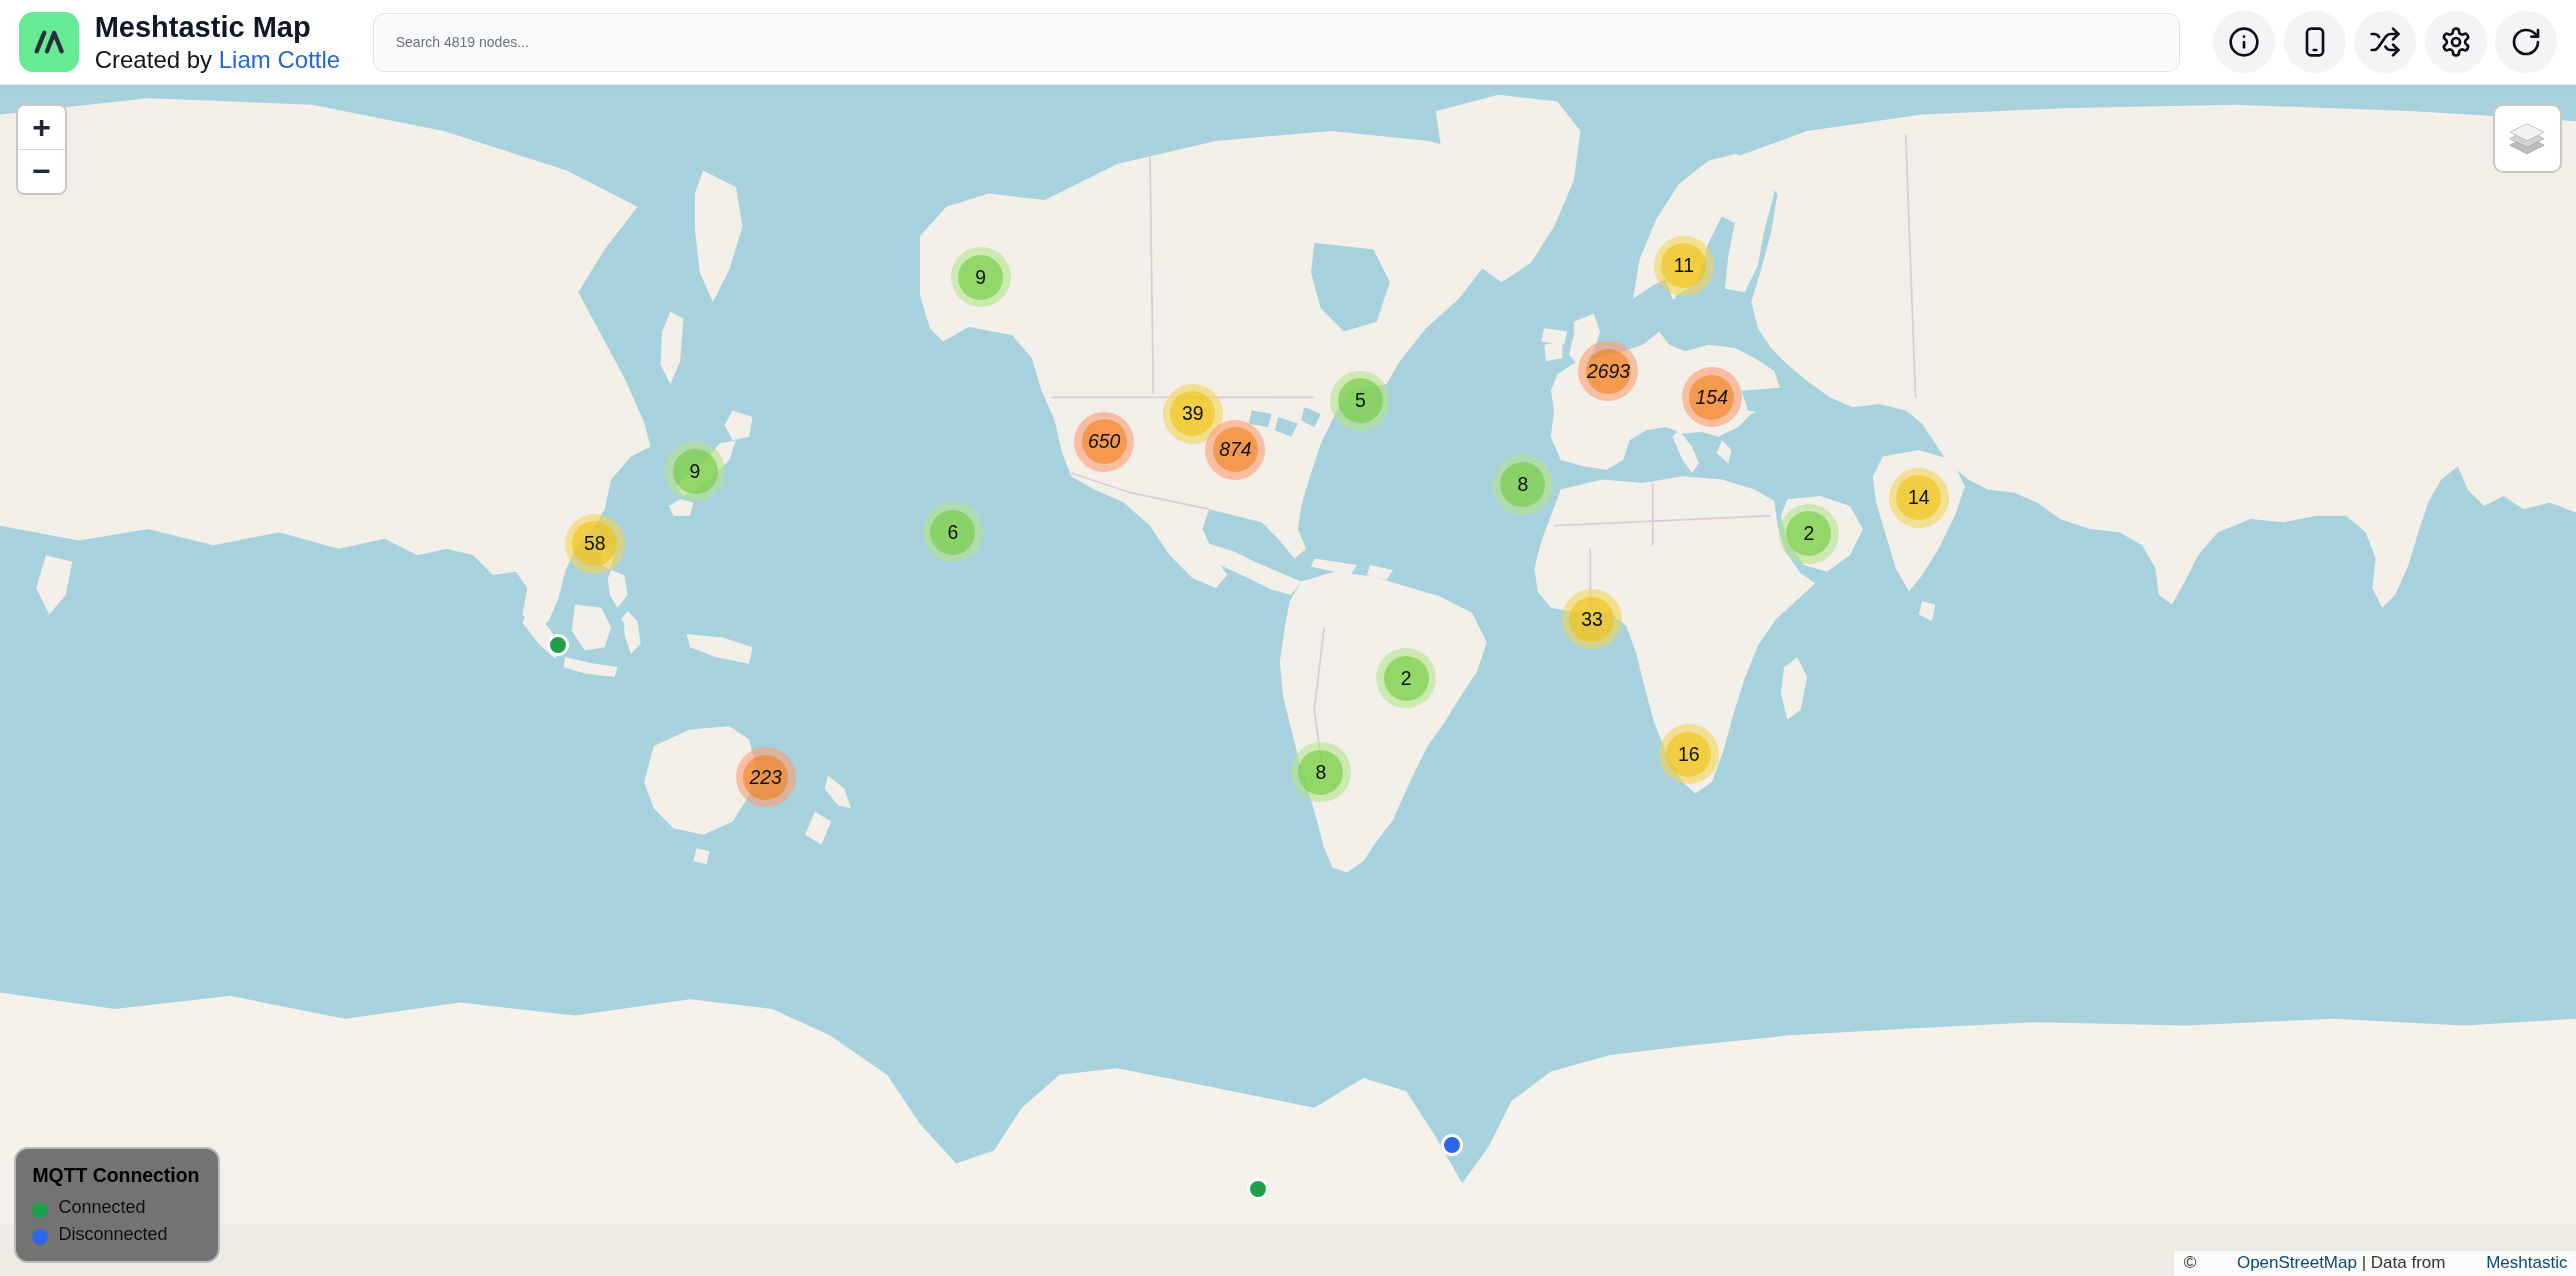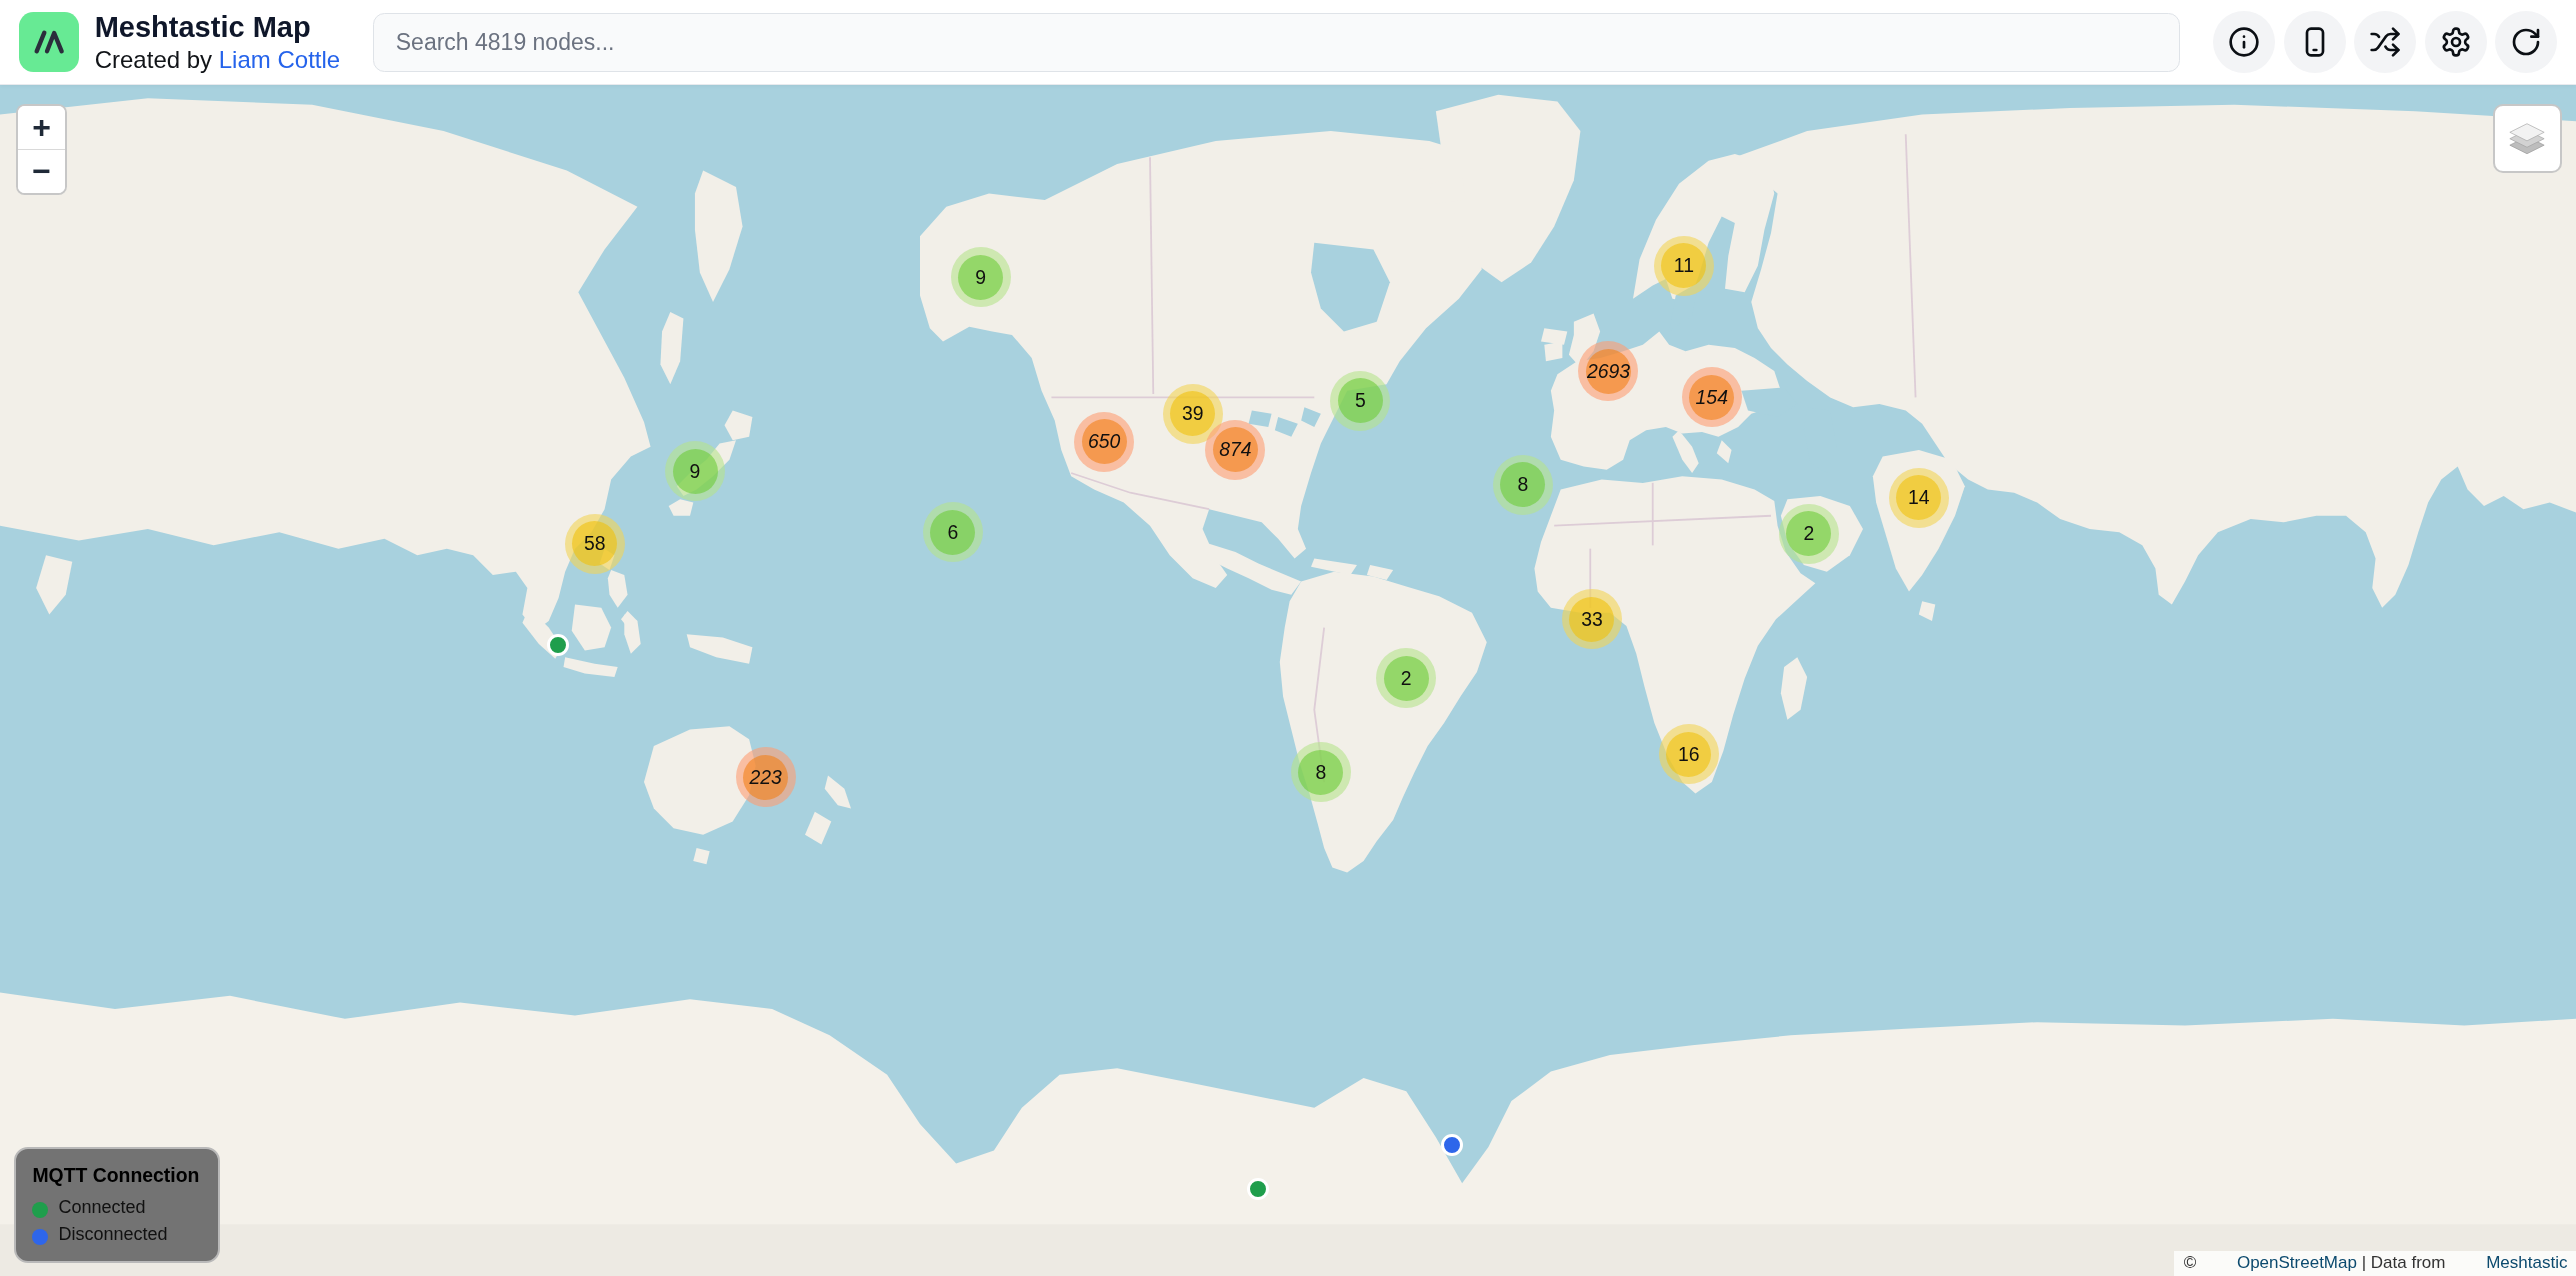--- a/index.html
+++ b/index.html
@@ -11,21 +11,21 @@
     display:flex;align-items:center;padding:0 18.7px;box-sizing:border-box;z-index:50;
     border-bottom:0.7px solid #e8eaee;box-shadow:0 1.4px 4.3px rgba(0,0,0,0.06);}
   .logo{width:60px;height:60px;border-radius:14.4px;background:#67ea94;flex:0 0 auto;
     display:flex;align-items:center;justify-content:center;}
   .titles{margin-left:16px;line-height:1.15;white-space:nowrap;}
   .title{font-size:29px;font-weight:700;color:#0f172a;}
   .byline{font-size:24px;color:#111418;margin-top:1.4px;}
   .byline a{color:#2563eb;text-decoration:none;}
   .search-wrap{flex:1;margin:0 33px;}
   .search-wrap input{width:100%;height:59px;box-sizing:border-box;border-radius:11.5px;
-    border:1.4px solid #dfe3e8;background:#f9fafb;font-size:23px;color:#111;
+    border:1.4px solid #dfe3e8;background:#f9fafb;font-size:14px;color:#111;
     padding:0 21.6px;outline:none;font-family:"Liberation Sans",sans-serif;}
   .search-wrap input::placeholder{color:#6b7280;}
   .iconbar{display:flex;align-items:center;gap:8.6px;flex:0 0 auto;}
   .icon-btn{width:62px;height:62px;border-radius:50%;border:none;background:#f3f4f6;
     display:flex;align-items:center;justify-content:center;color:#0b0f14;cursor:pointer;padding:0;}
   .icon-btn svg{width:32px;height:32px;stroke:#0b0f14;fill:none;stroke-width:2;
     stroke-linecap:round;stroke-linejoin:round;}
 
   
   .map{position:absolute;top:85px;left:0;right:0;bottom:0;background:#a8d1de;overflow:hidden;}

